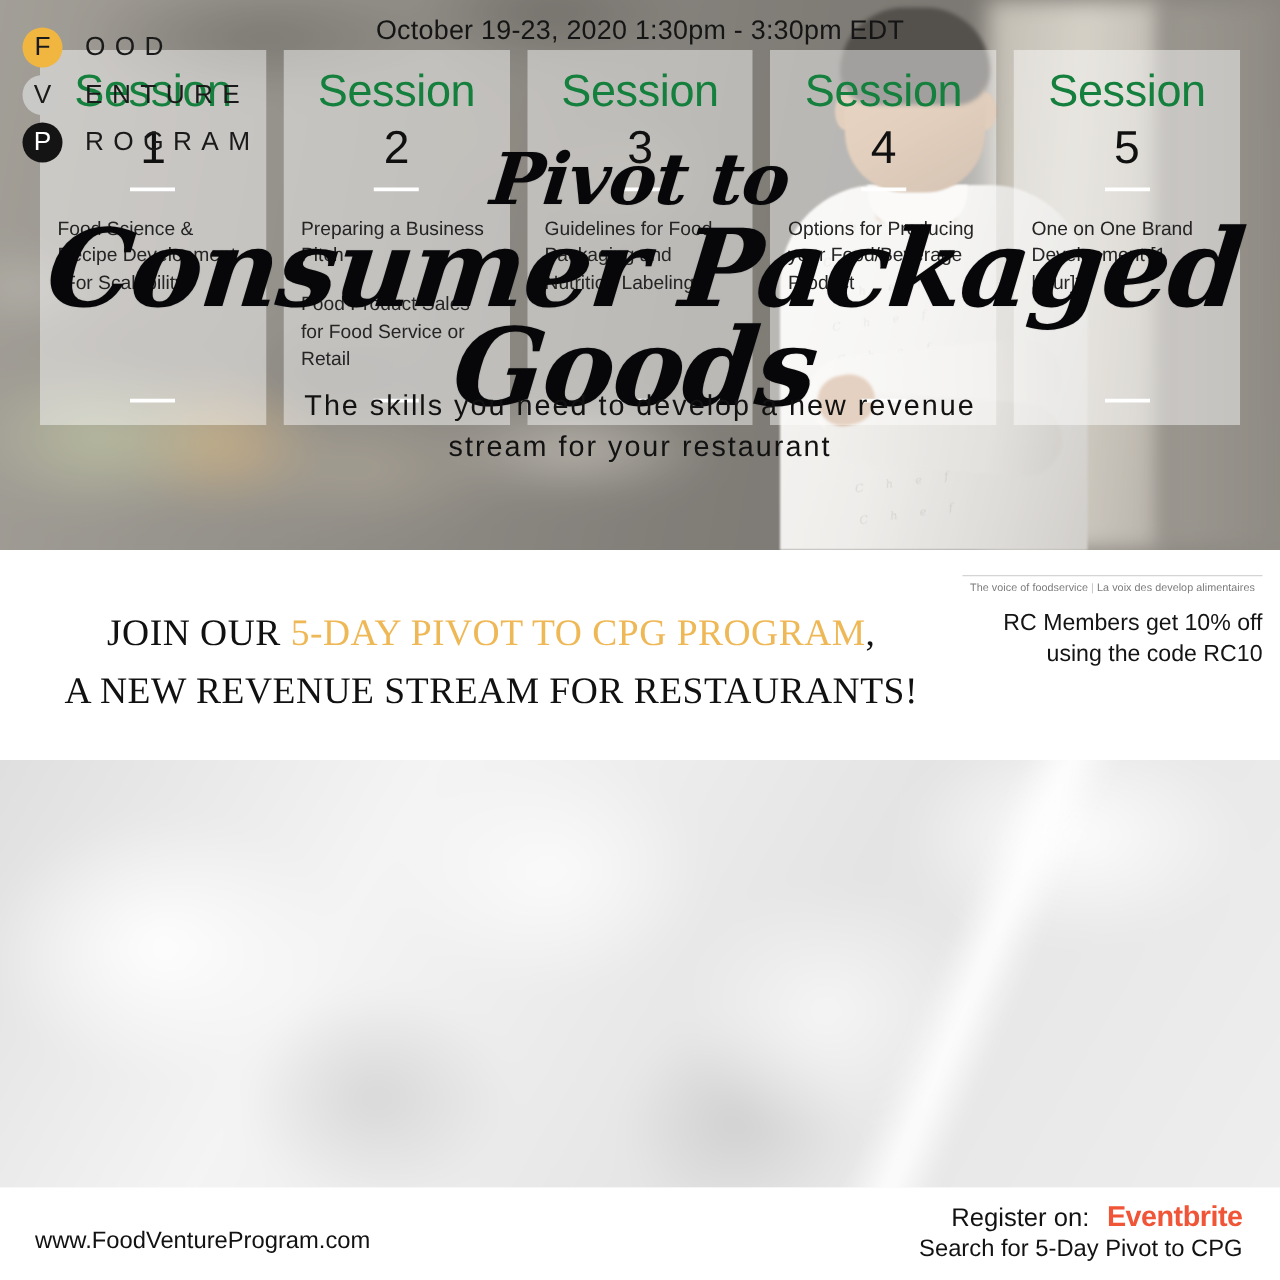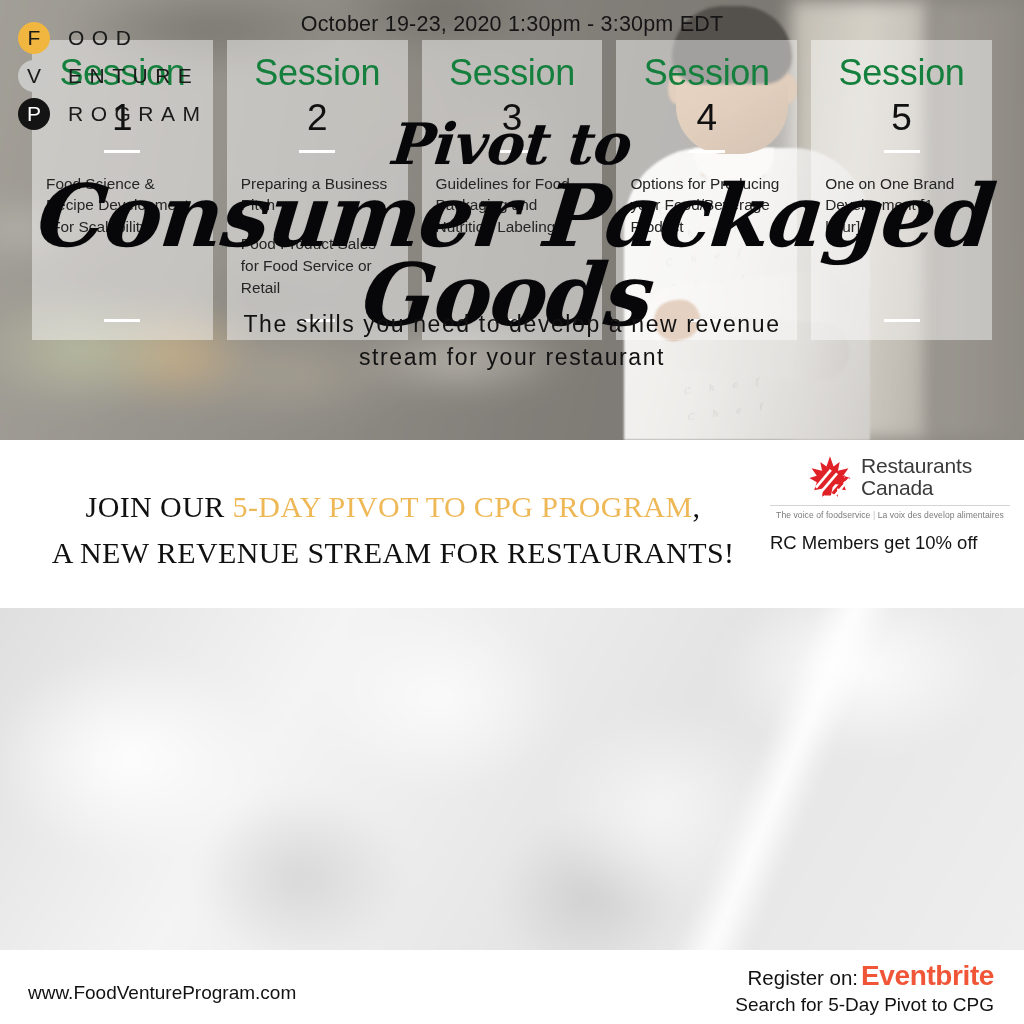--- a/index.html
+++ b/index.html
@@ -137,21 +137,21 @@
   .rc-block{ position:absolute; left:770px; top:455px; width:240px; z-index:4; }
   .rc-logo{ display:flex; align-items:center; justify-content:center; gap:9px; }
   .rc-leaf{ width:44px; height:44px; flex:none; }
   .rc-name{ font-size:21px; line-height:1.07; color:#3b3b3b; font-weight:400; letter-spacing:-.2px; }
   .rc-tagline{
     margin-top:5px; text-align:center; font-size:8.6px; color:#7b7b7b;
     letter-spacing:.05px; border-top:1px solid #d4d4d4; padding-top:4px;
   }
   .rc-tagline .sep{ color:#c2c2c2; }
   .rc-offer{
-    margin-top:11px; text-align:left; font-size:18.5px; color:#141414;
+    margin-top:11px; text-align:right; font-size:18.5px; color:#141414;
     line-height:1.35; font-weight:400;
   }
 
   
   .sessions{
     position:absolute; left:0; top:608px; width:1024px; height:342px;
     overflow:hidden; background:#e9e9e9;
   }
   .sessions-bg{
     position:absolute; inset:-30px;
@@ -197,21 +197,21 @@
   }
 
   
   .footer{ position:absolute; left:0; top:950px; width:1024px; height:74px; background:#fff; }
   .site{
     position:absolute; left:28px; top:982px; font-size:19px; color:#121212; z-index:4;
   }
   .register{ position:absolute; right:30px; top:960px; text-align:right; z-index:4; }
   .register-line1{ font-size:20.5px; color:#121212; white-space:nowrap; }
   .register-line1 .eb{
-    color:#f05537; font-weight:700; font-size:28px; letter-spacing:-.4px; margin-left:3px;
+    color:#f05537; font-weight:700; font-size:23px; letter-spacing:-.4px; margin-left:14px;
   }
   .register-line2{ font-size:19px; color:#121212; margin-top:2px; white-space:nowrap; }
 </style>
 </head>
 <body>
 
 <div class="hero">
   <div class="hero-bg"></div>
   <div class="hero-pillar"></div>
   <div class="hero-pillar2"></div>
@@ -259,42 +259,24 @@
 </div>
 
 <div class="band"></div>
 
 <div class="join">
   <div><span>JOIN OUR </span><span class="gold">5-DAY PIVOT TO CPG PROGRAM</span><span>,</span></div>
   <div>A NEW REVENUE STREAM FOR RESTAURANTS!</div>
 </div>
 
 <div class="rc-block">
-  <div class="rc-logo">
-    <span class="rc-leaf">
-      <svg viewBox="0 0 100 100" width="44" height="44" aria-hidden="true">
-        <path d="M50 3 L58 26 L72 16 L68 36 L92 30 L80 47 L97 52 L80 62 L86 80 L66 76 L68 95 L50 84 L32 95 L34 76 L14 80 L20 62 L3 52 L20 47 L8 30 L32 36 L28 16 L42 26 Z" fill="#e02128"></path>
-        <g stroke="#ffffff" stroke-width="6" stroke-linecap="butt">
-          <line x1="18" y1="74" x2="52" y2="34"></line>
-          <line x1="30" y1="84" x2="66" y2="42"></line>
-          <line x1="44" y1="92" x2="82" y2="48"></line>
-          <line x1="58" y1="96" x2="94" y2="54"></line>
-        </g>
-        <path d="M62 52 L84 46 L78 68 L60 66 Z" fill="#e02128"></path>
-        <path d="M40 80 L56 74 L52 92 L38 92 Z" fill="#e02128"></path>
-      </svg>
-    </span>
-    <span class="rc-name">
-      <span style="display:block">Restaurants</span>
-      <span style="display:block">Canada</span>
-    </span>
-  </div>
   <div class="rc-tagline"><span>The voice of foodservice</span> <span class="sep">|</span> <span>La voix des develop alimentaires</span></div>
   <div class="rc-offer">
     <div>RC Members get 10% off</div>
+    <div>using the code RC10</div>
   </div>
 </div>
 
 <div class="sessions">
   <div class="sessions-bg"></div>
   <div class="sessions-streak"></div>
 </div>
 
 <div class="date">October 19-23, 2020 1:30pm - 3:30pm EDT</div>
 

